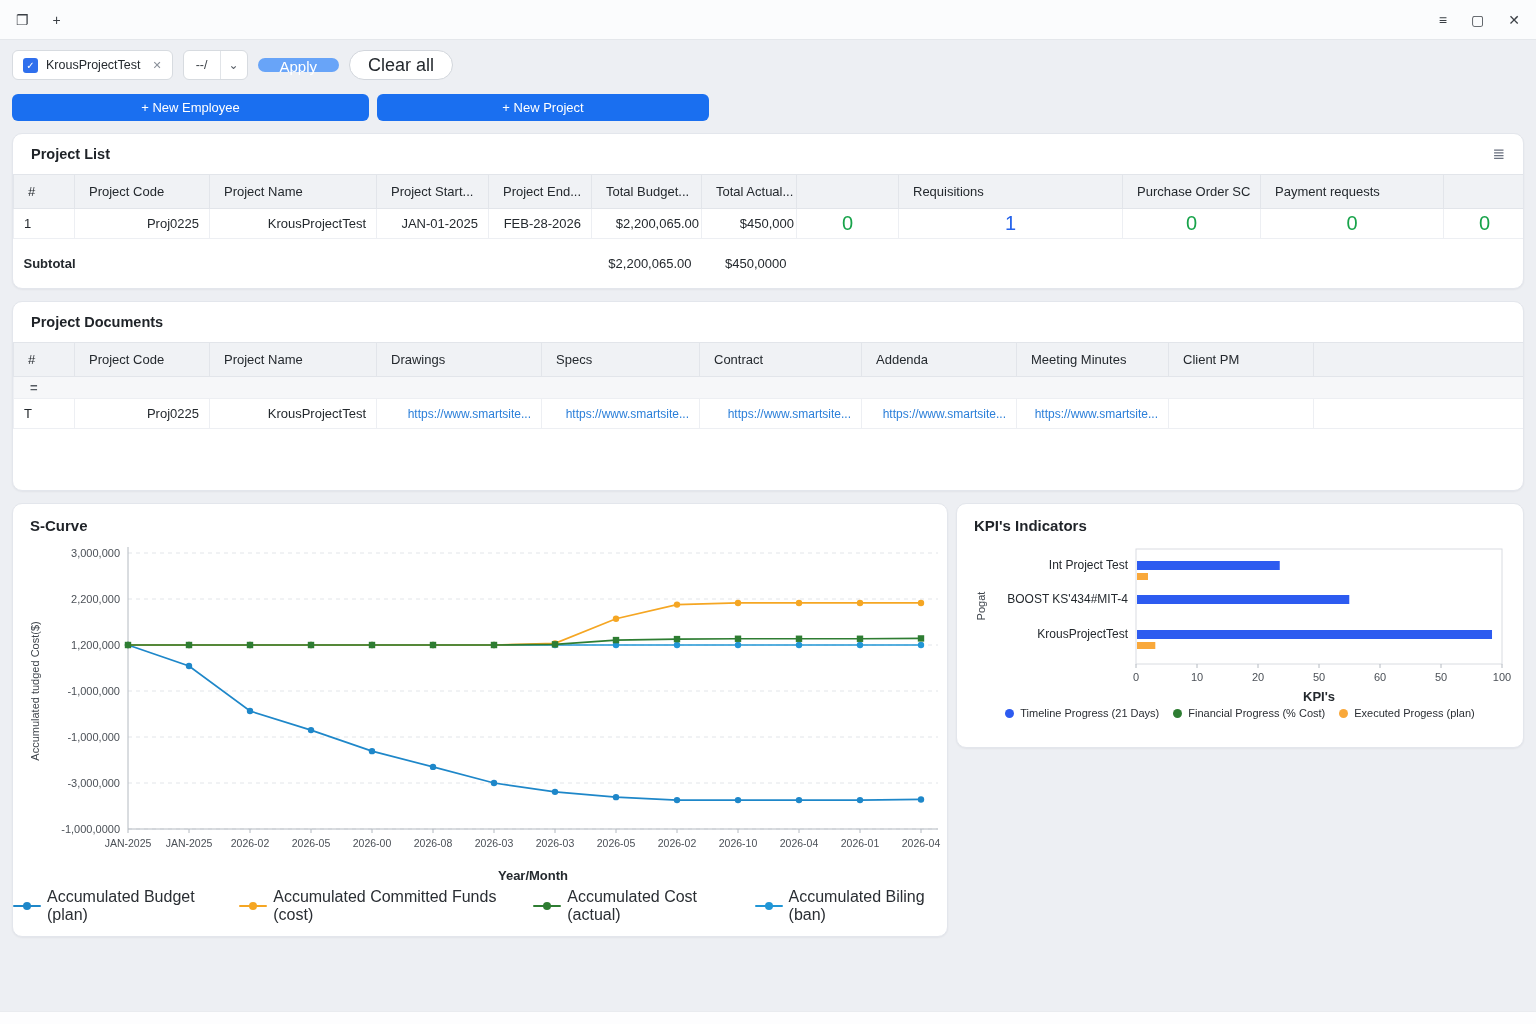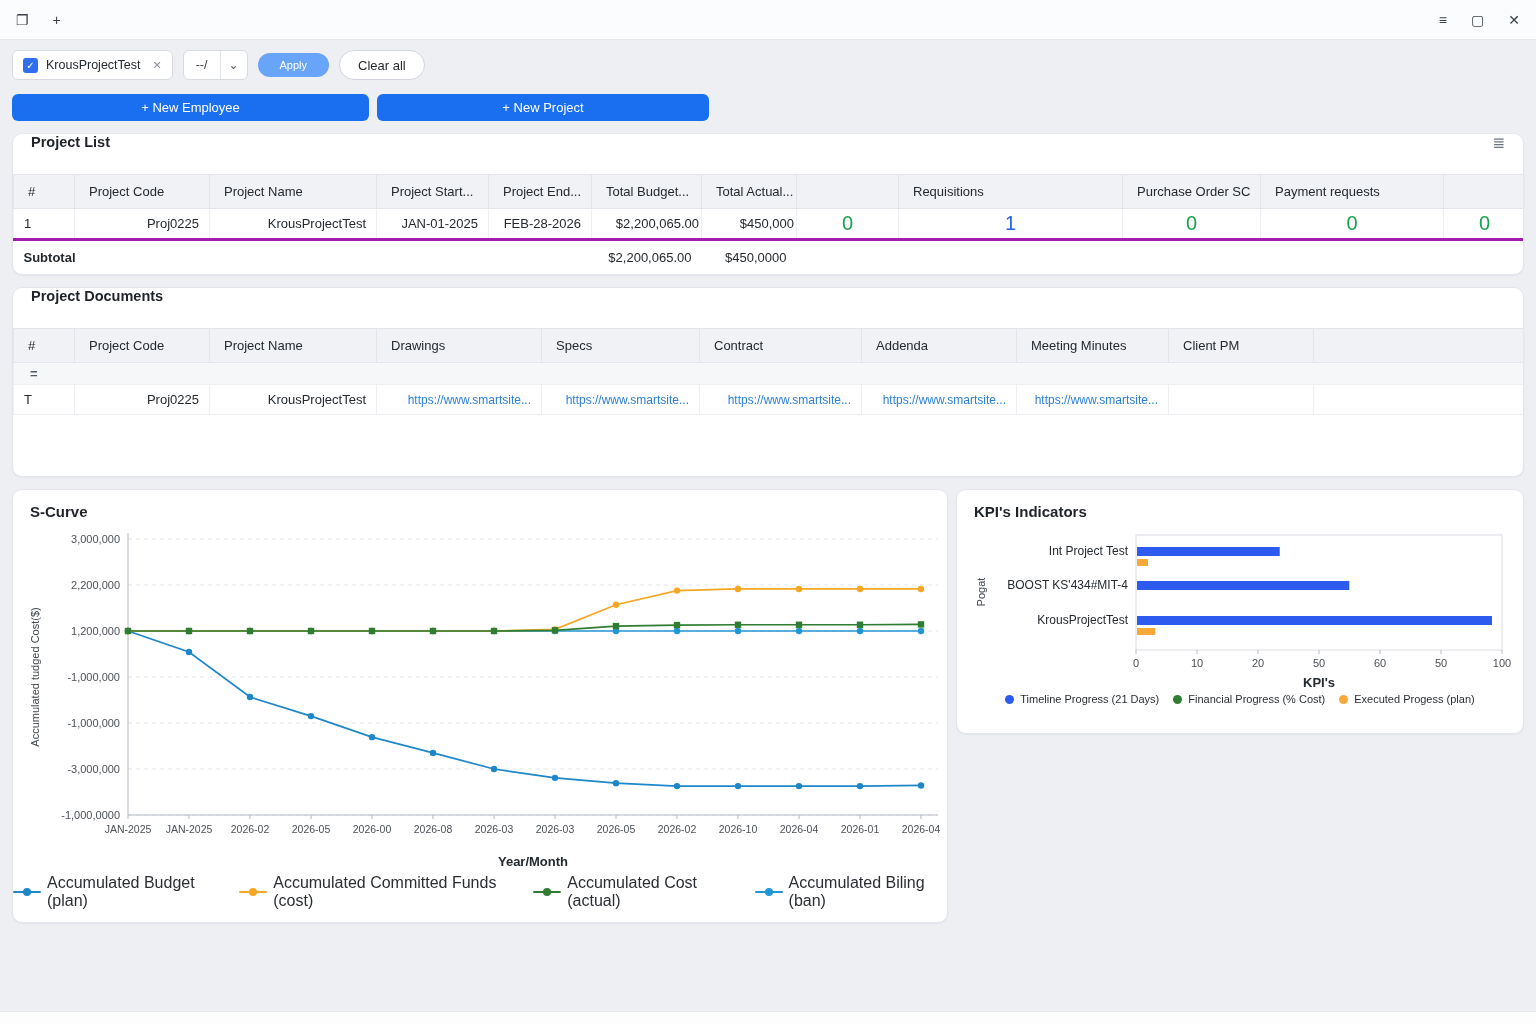--- a/index.html
+++ b/index.html
@@ -12,41 +12,41 @@
   .field-label{font-size:14px;font-weight:700;color:#1f2328;margin:6px 2px 10px;display:flex;gap:5px;align-items:flex-start}
   .field-label .req{color:#8a9099;font-weight:400;font-size:12px}
   .controls{display:flex;align-items:center;gap:10px}
   .tag-select{display:flex;align-items:center;height:30px;background:#fff;border:1px solid #d7dbe0;border-radius:6px;padding:0 10px;gap:8px}
   .cb{width:15px;height:15px;border-radius:3px;background:#2f6fed;color:#fff;font-size:10px;display:flex;align-items:center;justify-content:center;flex:none}
   .tag-label{font-size:12.5px;color:#24292e}
   .tag-x{color:#8a9099;font-size:11px;margin-left:4px}
   .date-select{display:flex;align-items:center;height:30px;background:#fff;border:1px solid #d7dbe0;border-radius:6px}
   .date-val{padding:0 12px;font-size:12.5px;color:#3c4147;border-right:1px solid #e1e4e8;display:flex;align-items:center;height:100%}
   .chev{width:26px;text-align:center;color:#5a6068;font-size:12px}
-  .btn-apply{height:24px;padding:0 22px;border:none;border-radius:16px;background:#68a4f8;color:#fff;font-size:11px;cursor:pointer}
-  .btn-clear{height:30px;padding:0 18px;border-radius:16px;background:#fff;border:1px solid #d2d6dc;font-size:13px;color:#24292e;cursor:pointer}
+  .btn-apply{height:14px;padding:0 22px;border:none;border-radius:16px;background:#68a4f8;color:#fff;font-size:15px;cursor:pointer}
+  .btn-clear{height:30px;padding:0 18px;border-radius:16px;background:#fff;border:1px solid #d2d6dc;font-size:18px;color:#24292e;cursor:pointer}
   .action-row{display:flex;gap:8px;margin-top:14px}
   .btn-primary{height:27px;border:none;border-radius:6px;background:#1a6ff0;color:#fff;font-size:13px;display:flex;align-items:center;justify-content:center;cursor:pointer}
   .btn-new-project{width:332px}
   .btn-new-employee{width:357px}
   .card{background:#fff;border:1px solid #e3e6ec;border-radius:10px;box-shadow:0 1px 2px rgba(16,24,40,.05);margin-top:12px;overflow:hidden}
   .card-docs{height:190px}
-  .card-head{height:40px;display:flex;align-items:flex-start;justify-content:space-between;padding:0 18px}
+  .card-head{height:40px;display:flex;align-items:center;justify-content:space-between;padding:0 18px}
   .card-title{font-size:14.5px;font-weight:700;color:#1f2328}
   .list-icon{color:#6b7280;font-size:15px}
   table{width:100%;border-collapse:collapse;table-layout:fixed;font-size:13px}
   th{background:#f0f2f5;border:1px solid #e2e5ea;padding:9px 14px;text-align:left;font-weight:500;color:#24292e;white-space:nowrap;overflow:hidden}
   td{border:1px solid #edeff3;padding:7px 10px;white-space:nowrap;overflow:hidden;color:#24292e}
   tr.group-row td{background:#f4f6f8;padding:5px 10px}
   .eq{color:#555b62;font-weight:700;margin:0 18px 0 6px;font-size:13px}
   td.center{text-align:right}
   td.right{text-align:right;padding-right:2px}
   td.metric{text-align:center;font-size:20px;font-weight:500;color:#17a34a;padding:2px;cursor:pointer}
   td.metric.blue{color:#2563eb}
-  tr.subtotal td{border:none;border-top:3px solid #a21caf;padding:9px 10px}
+  tr.subtotal td{border:none;border-top:1px solid #a21caf;padding:17px 10px}
   .subtotal-label{font-weight:700}
   tr.filter-row td{background:#f6f7f9;padding:3px 10px}
   a.doc-link{color:#2b7fd9;font-size:12px;text-decoration:none;cursor:pointer}
   .charts-row{display:flex;gap:8px;margin-top:12px;align-items:flex-start}
   .chart-card{position:relative;background:#fff;border:1px solid #e3e6ec;border-radius:10px;box-shadow:0 1px 2px rgba(16,24,40,.05)}
   .scurve-card{width:936px;height:434px}
   .kpi-card{width:568px;height:245px}
   .chart-title{position:absolute;top:13px;left:17px;font-size:15px;font-weight:700;color:#1f2328}
   .plot-svg{position:absolute;top:0;left:0}
   svg{font-family:"Liberation Sans",sans-serif}

